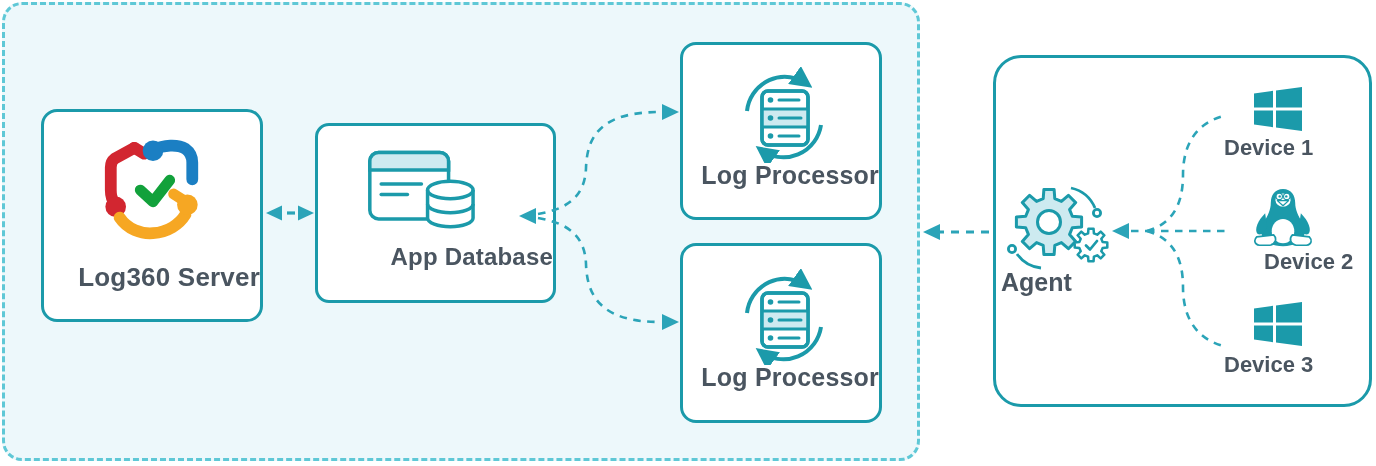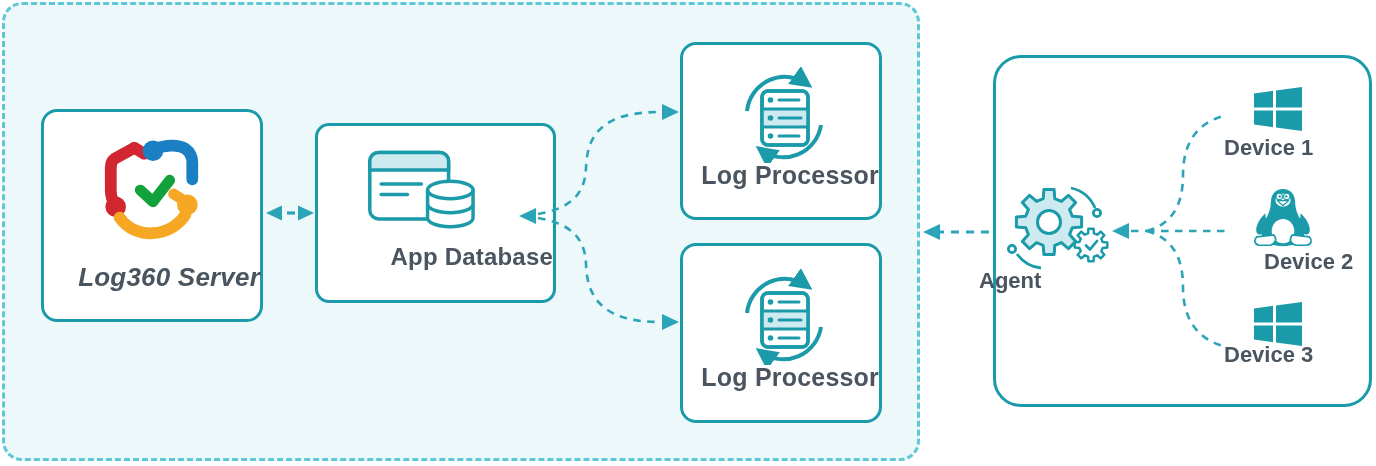--- a/index.html
+++ b/index.html
@@ -43,21 +43,21 @@
   svg{display:block;}
   .overlay{position:absolute;left:0;top:0;pointer-events:none;}
 </style>
 </head>
 <body>
 
 <div class="canvas">
 
   <div class="cluster"></div>
 
-  <div class="node" style="left:41px;top:109px;width:222px;height:213px;font-style:italic;">
+  <div class="node" style="left:41px;top:109px;width:222px;height:213px;">
     <span class="icon" style="left:55px;top:26px;">
       <svg width="108" height="108" viewBox="0 0 110 110">
         <path d="M36,10 L16,21 Q12,24 12,30 L12,53 Q12,62 16,66" fill="none" stroke="#d22630" stroke-width="12" stroke-linecap="round" stroke-linejoin="round"></path>
         <path d="M46,16 L36,10" fill="none" stroke="#d22630" stroke-width="12" stroke-linecap="round"></path>
         <circle cx="17" cy="70" r="10.5" fill="#d22630"></circle>
         <path d="M55,12 C66,7 80,6 88,11 Q95,16 95,25 L95,42" fill="none" stroke="#1b7fc3" stroke-width="12" stroke-linecap="round" stroke-linejoin="round"></path>
         <circle cx="55" cy="13" r="10.5" fill="#1b7fc3"></circle>
         <path d="M21,81 C29,93 43,98 55,97 C70,96 82,88 88,78" fill="none" stroke="#f6a723" stroke-width="12" stroke-linecap="round"></path>
         <path d="M87,64 L76,57" fill="none" stroke="#f6a723" stroke-width="11" stroke-linecap="round"></path>
         <circle cx="90" cy="68" r="10.5" fill="#f6a723"></circle>
@@ -148,21 +148,21 @@
       <g transform="translate(88,63) scale(0.5)">
         <path d="M23.3,-5.8 L32.6,-5.1 L32.6,5.1 L23.3,5.8 L20.6,12.4 L26.7,19.4 L19.4,26.7 L12.4,20.6 L5.8,23.3 L5.1,32.6 L-5.1,32.6 L-5.8,23.3 L-12.4,20.6 L-19.4,26.7 L-26.7,19.4 L-20.6,12.4 L-23.3,5.8 L-32.6,5.1 L-32.6,-5.1 L-23.3,-5.8 L-20.6,-12.4 L-26.7,-19.4 L-19.4,-26.7 L-12.4,-20.6 L-5.8,-23.3 L-5.1,-32.6 L5.1,-32.6 L5.8,-23.3 L12.4,-20.6 L19.4,-26.7 L26.7,-19.4 L20.6,-12.4 Z" fill="#ffffff" stroke="#1b9aaa" stroke-width="5" stroke-linejoin="round"></path>
         <path d="M-10,1 L-2,9 L12,-8" fill="none" stroke="#1b9aaa" stroke-width="5.5" stroke-linecap="round" stroke-linejoin="round"></path>
       </g>
       <path d="M68,6 A34,34 0 0 1 92,26" fill="none" stroke="#1b9aaa" stroke-width="2.8"></path>
       <circle cx="94" cy="31" r="3.6" fill="#ffffff" stroke="#1b9aaa" stroke-width="2.8"></circle>
       <circle cx="9" cy="67" r="3.6" fill="#ffffff" stroke="#1b9aaa" stroke-width="2.8"></circle>
       <path d="M14,72 A34,34 0 0 0 38,86" fill="none" stroke="#1b9aaa" stroke-width="2.8"></path>
     </svg>
   </span>
-  <span class="abs device-label" style="left:979px;top:268px;width:112px;font-size:22px;">Agent</span>
+  <span class="abs device-label" style="left:1001px;top:268px;width:112px;font-size:25px;">Agent</span>
 
   <span class="abs icon" style="left:1254px;top:87px;">
     <svg width="48" height="44" viewBox="0 0 48 44">
       <g fill="#1b9aaa">
         <path d="M0,6.5 L19,3.8 L19,20.5 L0,20.5 Z"></path>
         <path d="M22,3.4 L48,0 L48,20.5 L22,20.5 Z"></path>
         <path d="M0,23.5 L19,23.5 L19,40.2 L0,37.5 Z"></path>
         <path d="M22,23.5 L48,23.5 L48,44 L22,40.6 Z"></path>
       </g>
     </svg>
@@ -190,21 +190,21 @@
   <span class="abs icon" style="left:1254px;top:302px;">
     <svg width="48" height="44" viewBox="0 0 48 44">
       <g fill="#1b9aaa">
         <path d="M0,6.5 L19,3.8 L19,20.5 L0,20.5 Z"></path>
         <path d="M22,3.4 L48,0 L48,20.5 L22,20.5 Z"></path>
         <path d="M0,23.5 L19,23.5 L19,40.2 L0,37.5 Z"></path>
         <path d="M22,23.5 L48,23.5 L48,44 L22,40.6 Z"></path>
       </g>
     </svg>
   </span>
-  <span class="abs device-label" style="left:1224px;top:342px;">Device 3</span>
+  <span class="abs device-label" style="left:1224px;top:352px;">Device 3</span>
 
   <svg class="overlay" width="1376" height="466" viewBox="0 0 1376 466">
     <g stroke="#2ba4b8" fill="#2ba4b8">
 
       <g>
         <polygon points="266,213 282,205.5 282,220.5" stroke="none"></polygon>
         <line x1="287" y1="213" x2="295" y2="213" stroke-width="3.2" fill="none"></line>
         <polygon points="314,213 298,205.5 298,220.5" stroke="none"></polygon>
       </g>
 

